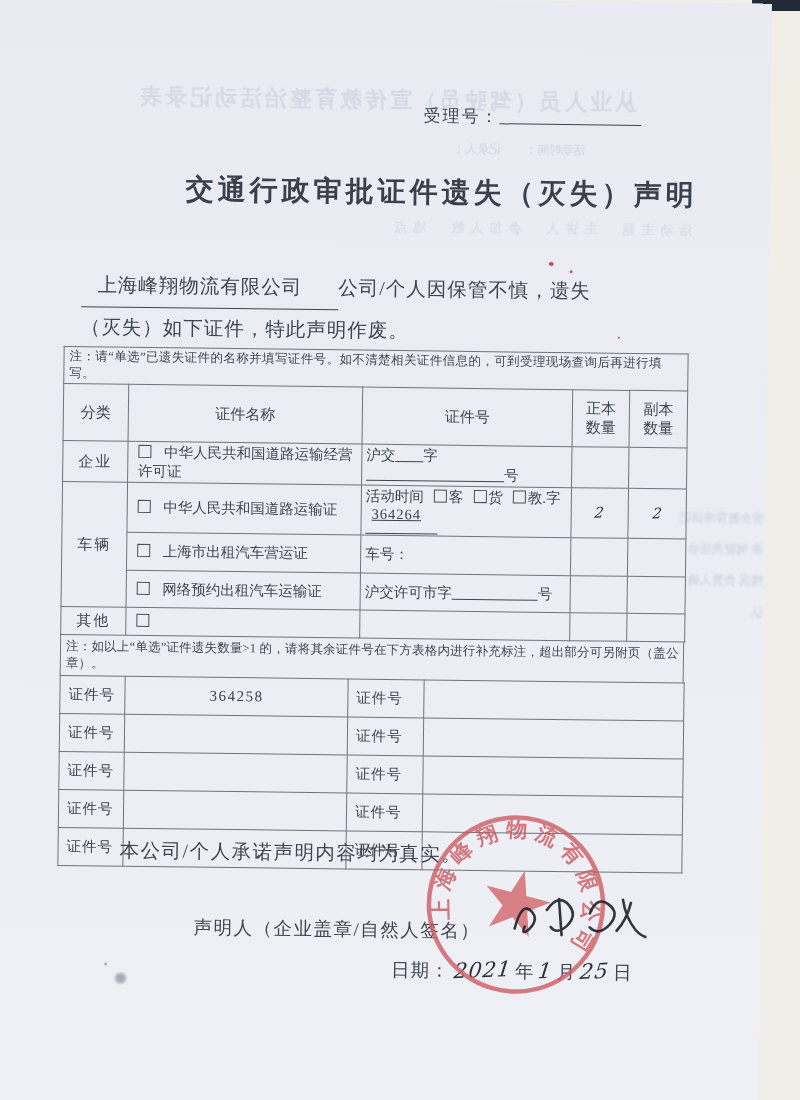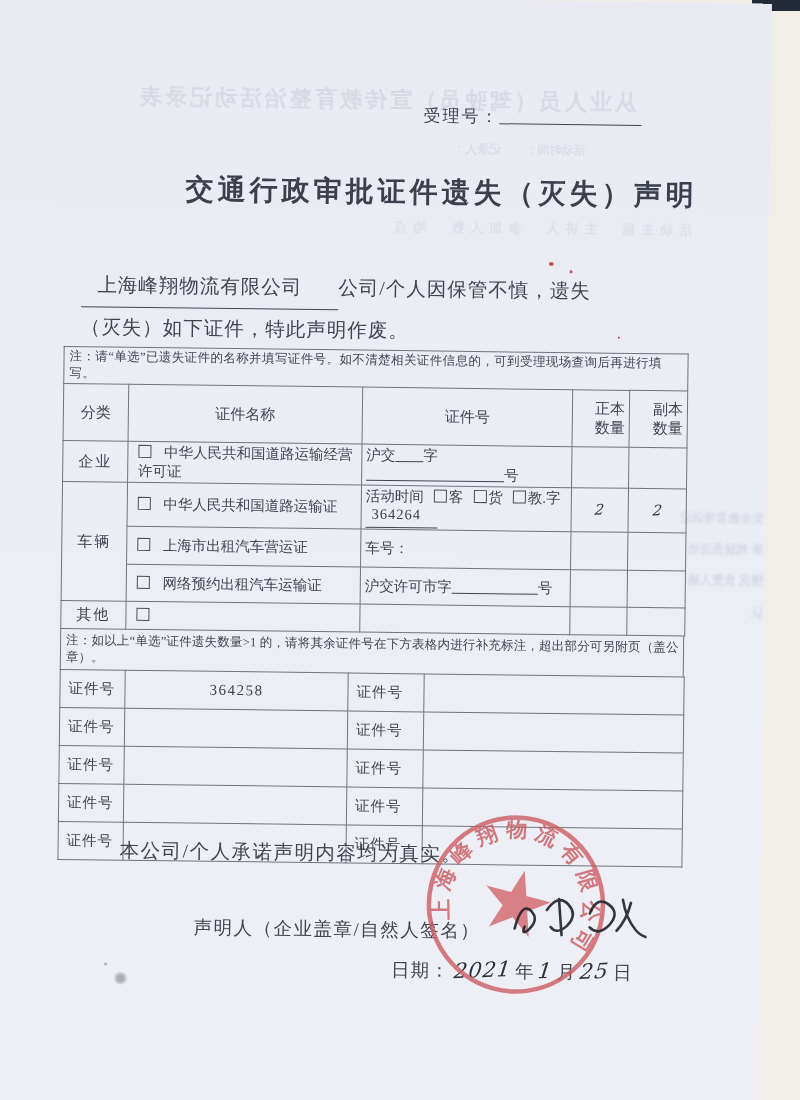--- a/index.html
+++ b/index.html
@@ -20,28 +20,28 @@
   .accept .ul{display:inline-block;width:142px;border-bottom:1.4px solid #3f4450;height:16px;vertical-align:-2px;}
   .title{position:absolute;left:200px;top:174px;font-size:28px;font-weight:bold;letter-spacing:4px;
     font-family:"Liberation Serif","DejaVu Serif",serif;color:#3b404c;margin:0;}
   .decl{position:absolute;left:97px;top:270px;width:600px;font-size:19.5px;line-height:40px;letter-spacing:1px;}
   .decl .company{display:inline-block;border-bottom:1.4px solid #3f4450;padding:0 36px 1px 16px;}
   .formtables{position:absolute;left:80px;top:351px;width:624px;}
   table{border-collapse:collapse;width:624px;table-layout:fixed;}
   td{border:1px solid #70747e;font-size:14.5px;color:#3f4450;padding:1px 4px;vertical-align:middle;}
   .note-cell{font-size:12.5px;height:30px;padding-left:5px;letter-spacing:.4px;}
   .hdr td{text-align:center;font-size:15px;height:54px;}
-  .hdr .two span{display:block;line-height:19px;text-align:right;}
+  .hdr .two span{display:block;line-height:19px;}
   .cat{text-align:center;font-size:15px;letter-spacing:2px;}
   .name-cell{padding-left:10px;}
   .cbx{display:inline-block;width:11px;height:11px;border:1.4px solid #4a4e59;vertical-align:-1px;margin-right:9px;}
   .cbx.inline{margin:0 2px 0 10px;}
   .ul-s{display:inline-block;border-bottom:1px solid #3f4450;height:13px;vertical-align:-2px;}
-  .ulv{display:inline-block;border-bottom:1px solid #3f4450;padding:0 16px 4px 6px;letter-spacing:1px;
-    font-family:"Liberation Serif","DejaVu Serif",serif;}
+  .ulv{display:inline-block;border-bottom:1px solid #3f4450;padding:0 16px 10px 6px;letter-spacing:1px;
+    font-family:"Liberation Serif","DejaVu Serif",serif;text-decoration:underline;}
   .num{text-align:center;}
   .hand{font-style:italic;color:#2c303c;display:inline-block;transform:rotate(-3deg) skewX(-9deg);
     font-family:"DejaVu Serif","Liberation Serif",serif;}
   .note2{border-left:1px solid #70747e;border-right:1px solid #70747e;font-size:12.5px;
     padding:3px 0 3px 5px;letter-spacing:.2px;color:#3f4450;}
   .t2 td{height:35px;}
   .t2 .lbl{padding-left:8px;letter-spacing:1px;}
   .t2 .val{text-align:center;letter-spacing:1.5px;font-size:15px;}
   .promise{position:absolute;left:142px;top:841px;font-size:19.5px;letter-spacing:1.5px;}
   .sig-line{position:absolute;left:217px;top:918px;font-size:18.5px;letter-spacing:1.5px;z-index:3;}

